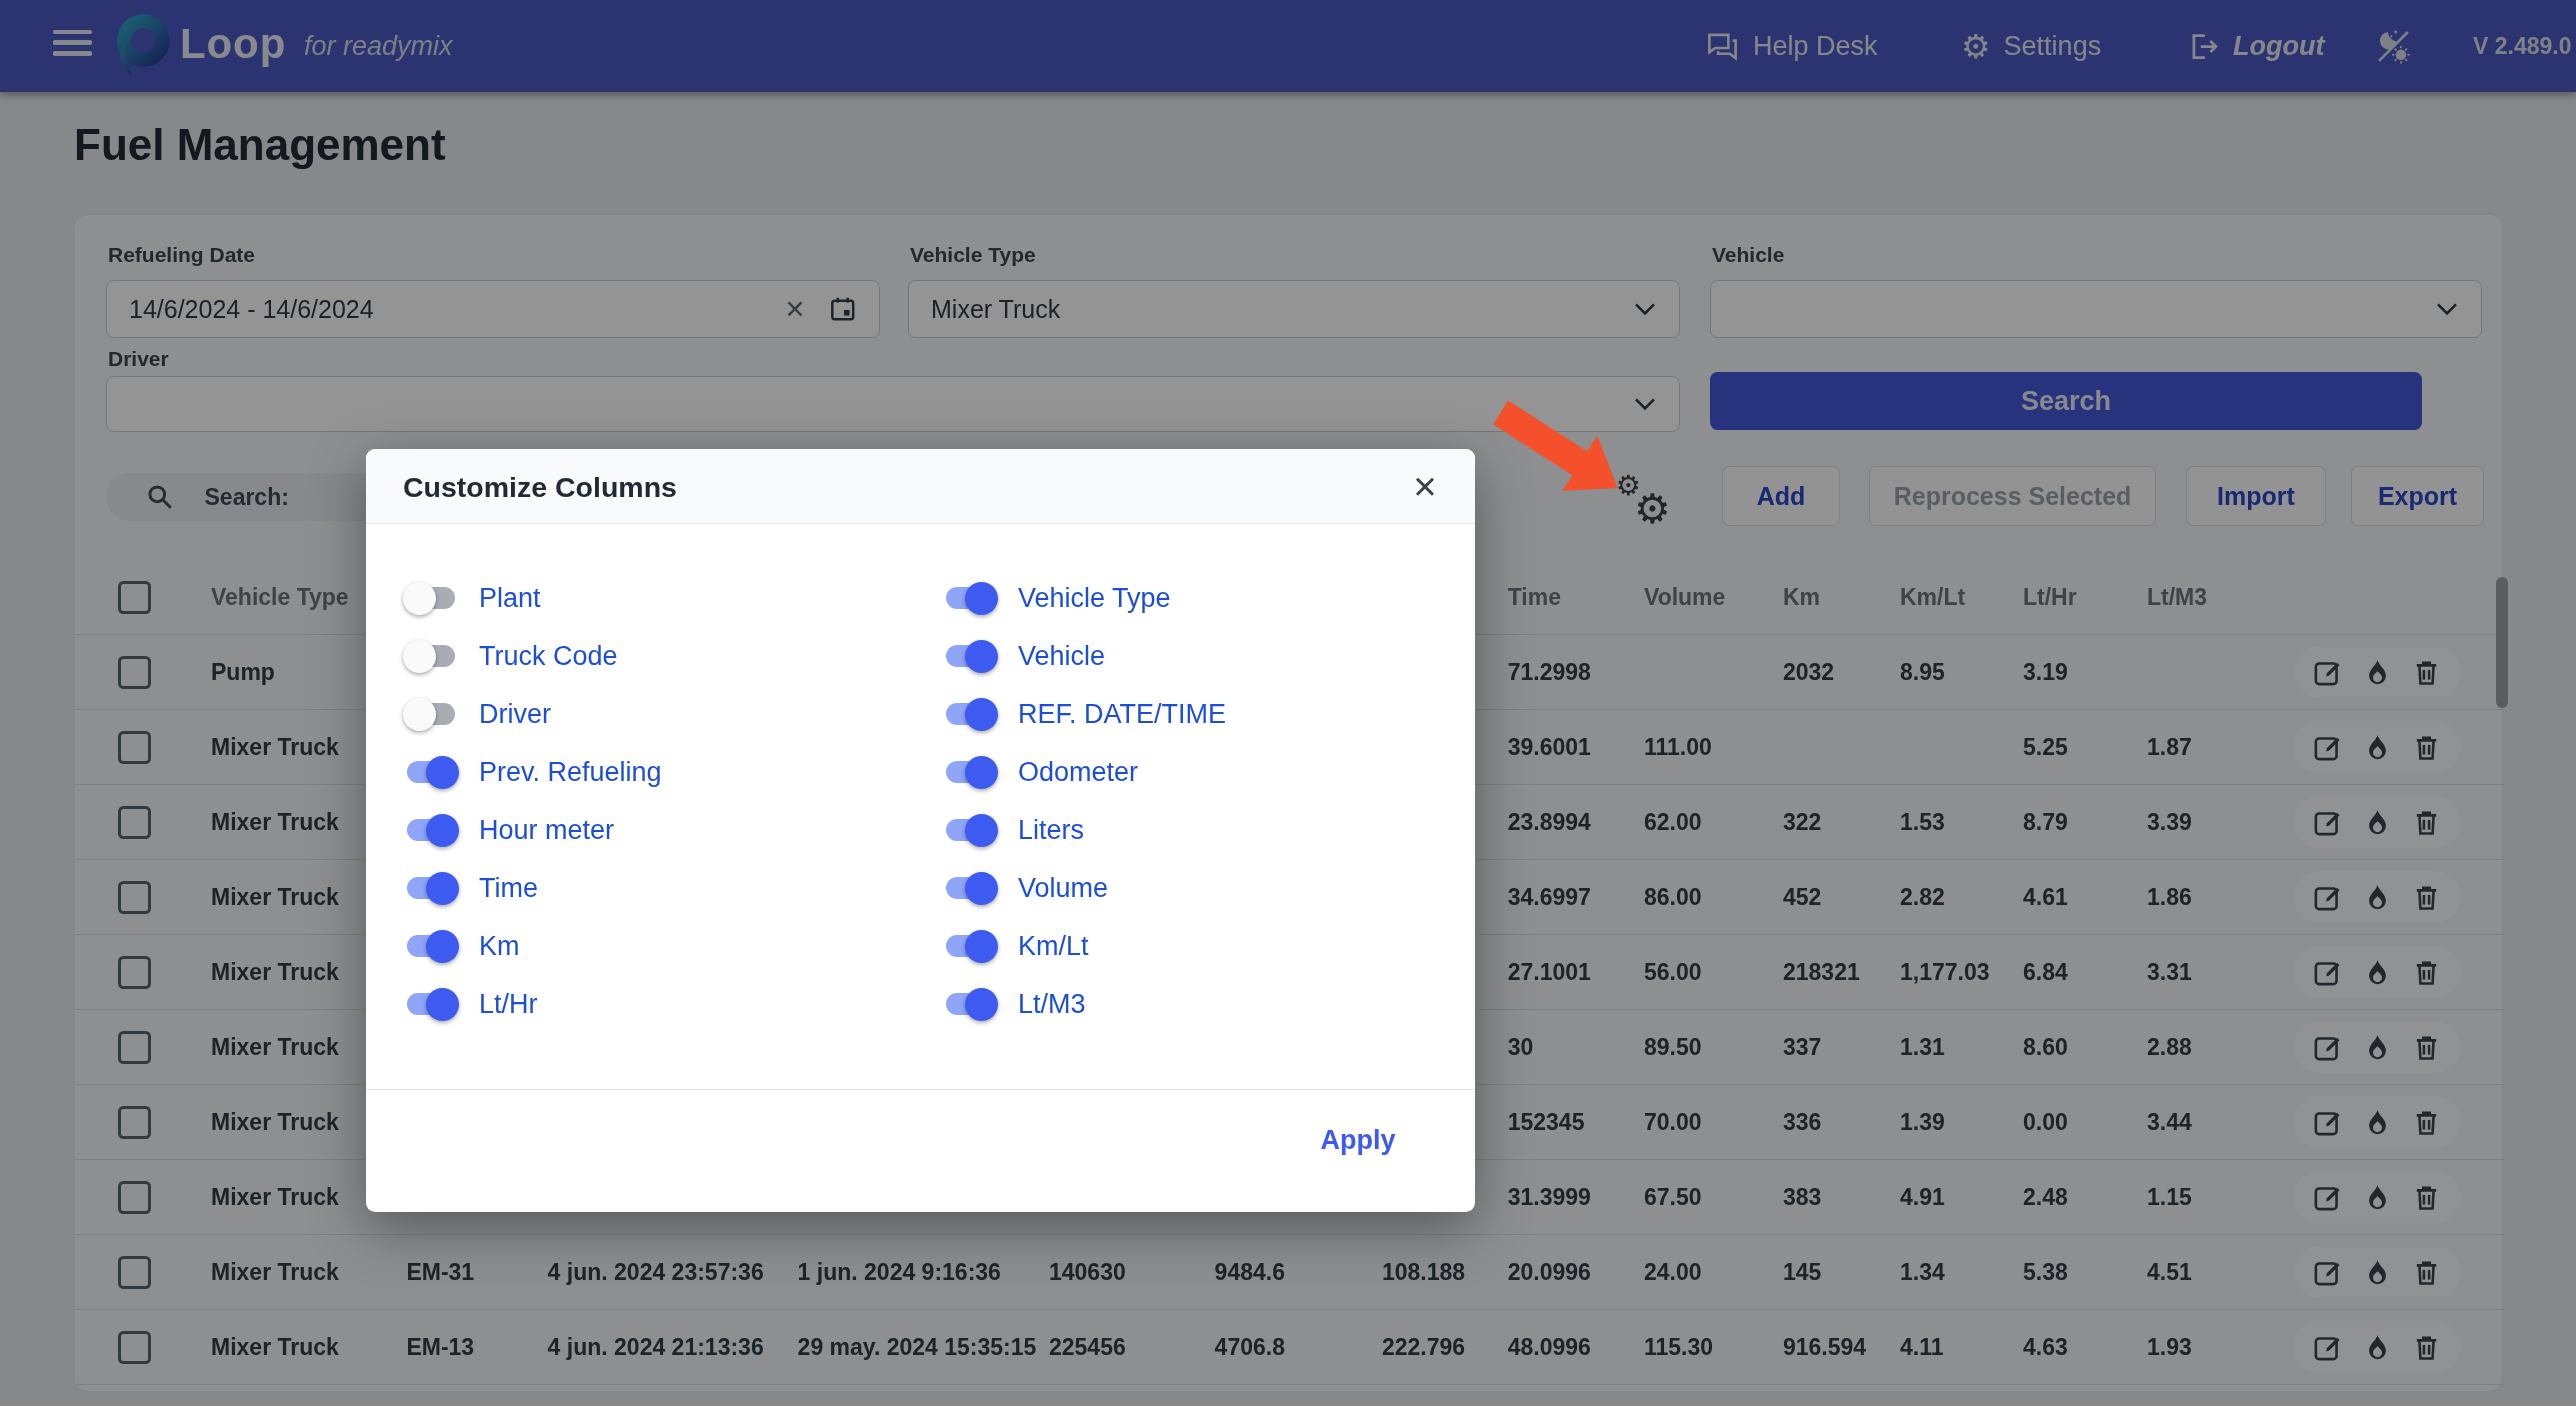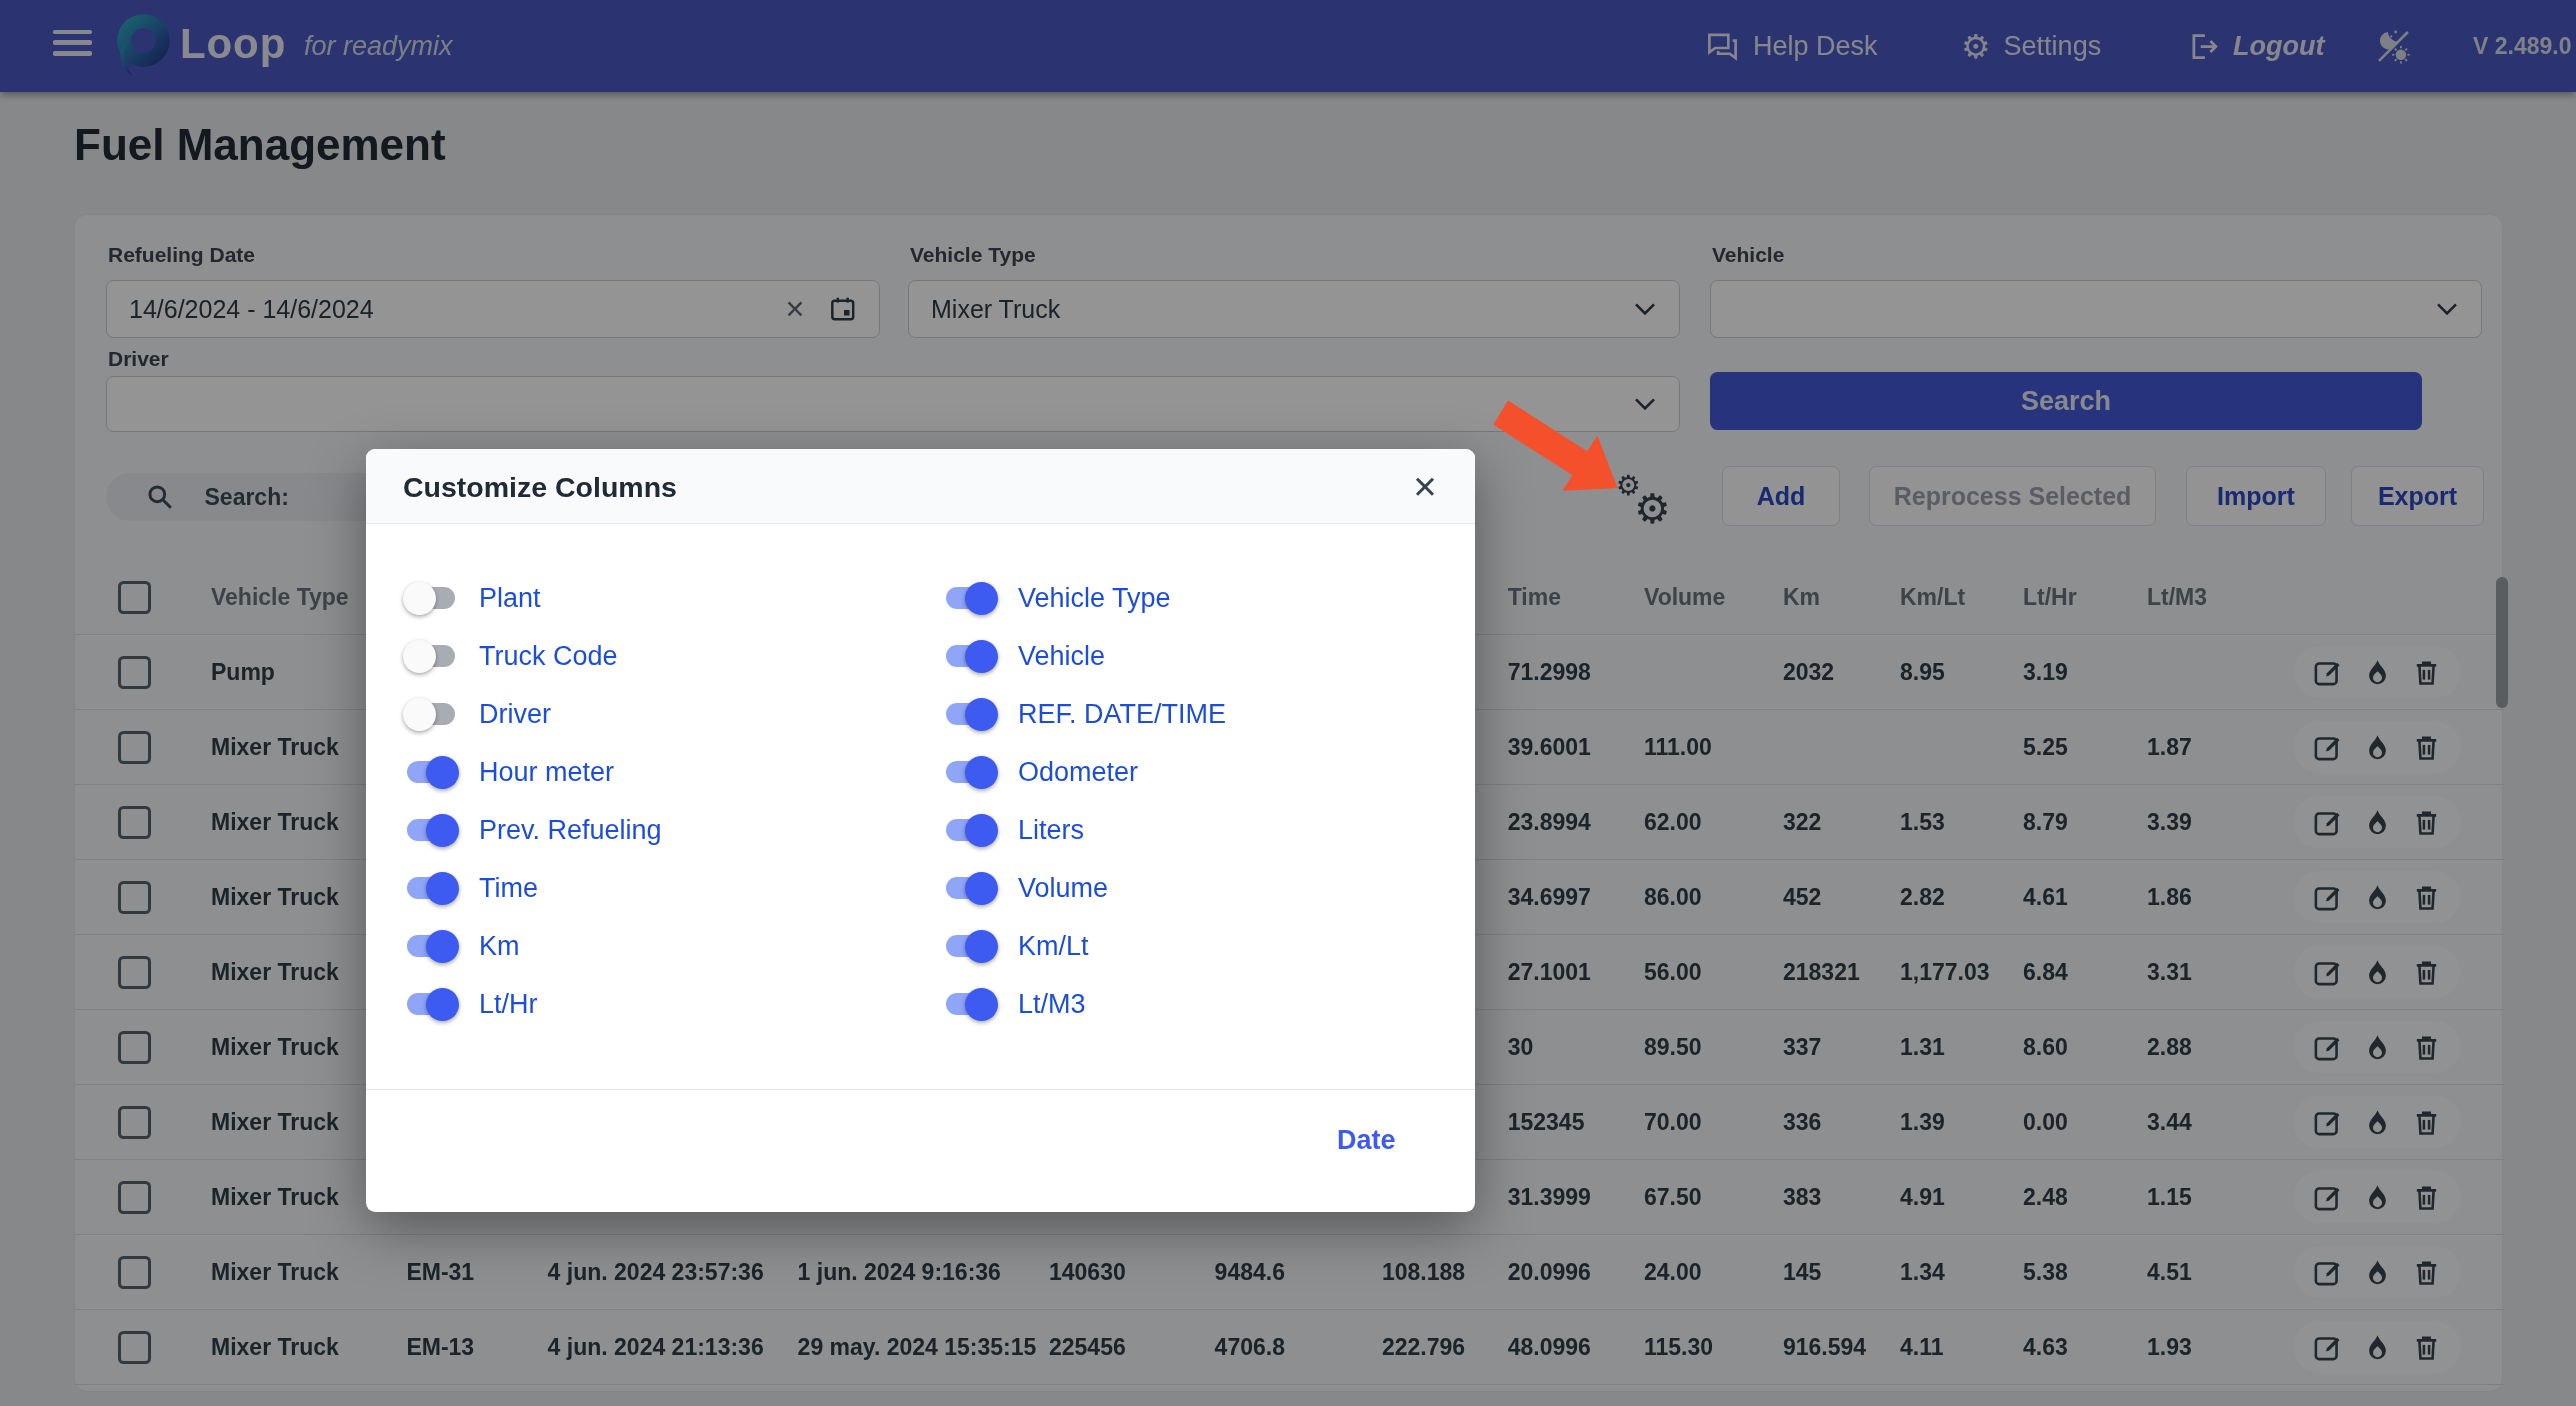--- a/index.html
+++ b/index.html
@@ -676,27 +676,27 @@
       <div class="toggle-row">
         <span class="switch off">
           <span class="thumb"></span>
         </span>
         <span class="toggle-label">Driver</span>
       </div>
       <div class="toggle-row">
         <span class="switch on">
           <span class="thumb"></span>
         </span>
+        <span class="toggle-label">Prev. Refueling</span>
+      </div>
+      <div class="toggle-row">
+        <span class="switch on">
+          <span class="thumb"></span>
+        </span>
         <span class="toggle-label">Hour meter</span>
-      </div>
-      <div class="toggle-row">
-        <span class="switch on">
-          <span class="thumb"></span>
-        </span>
-        <span class="toggle-label">Prev. Refueling</span>
       </div>
       <div class="toggle-row">
         <span class="switch on">
           <span class="thumb"></span>
         </span>
         <span class="toggle-label">Time</span>
       </div>
       <div class="toggle-row">
         <span class="switch on">
           <span class="thumb"></span>
@@ -754,19 +754,19 @@
         <span class="toggle-label">Km/Lt</span>
       </div>
       <div class="toggle-row">
         <span class="switch on">
           <span class="thumb"></span>
         </span>
         <span class="toggle-label">Lt/M3</span>
       </div>
     </div>
   <div class="modal-divider"></div>
-  <div class="apply-btn">Date</div>
+  <div class="apply-btn">Apply</div>
 </div>
 
 <svg class="arrow-layer" viewBox="0 0 2798 1528" width="2576" height="1407">
   <polygon points="1638,435 1724,490 1735,473 1757,530 1697,533 1708,516 1622,461" fill="#f4502b"></polygon>
 </svg>
 
 
 </body></html>

